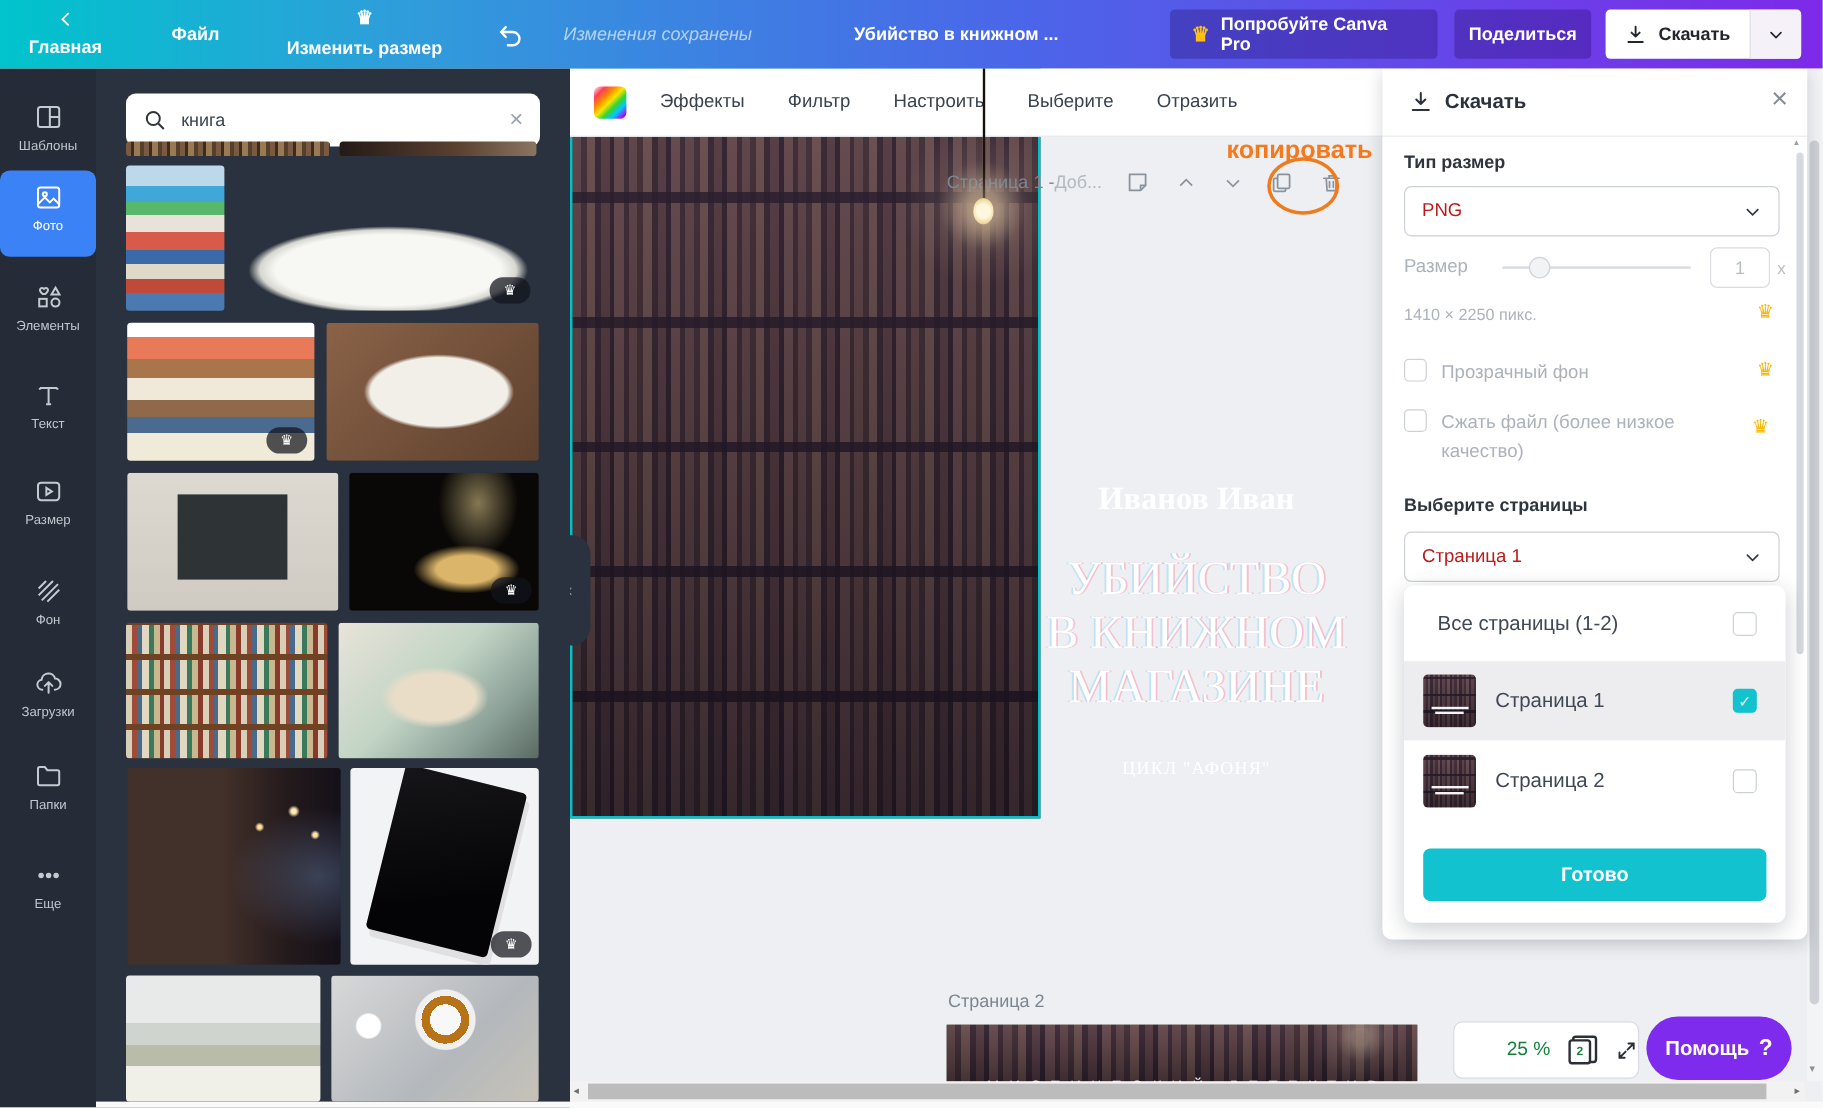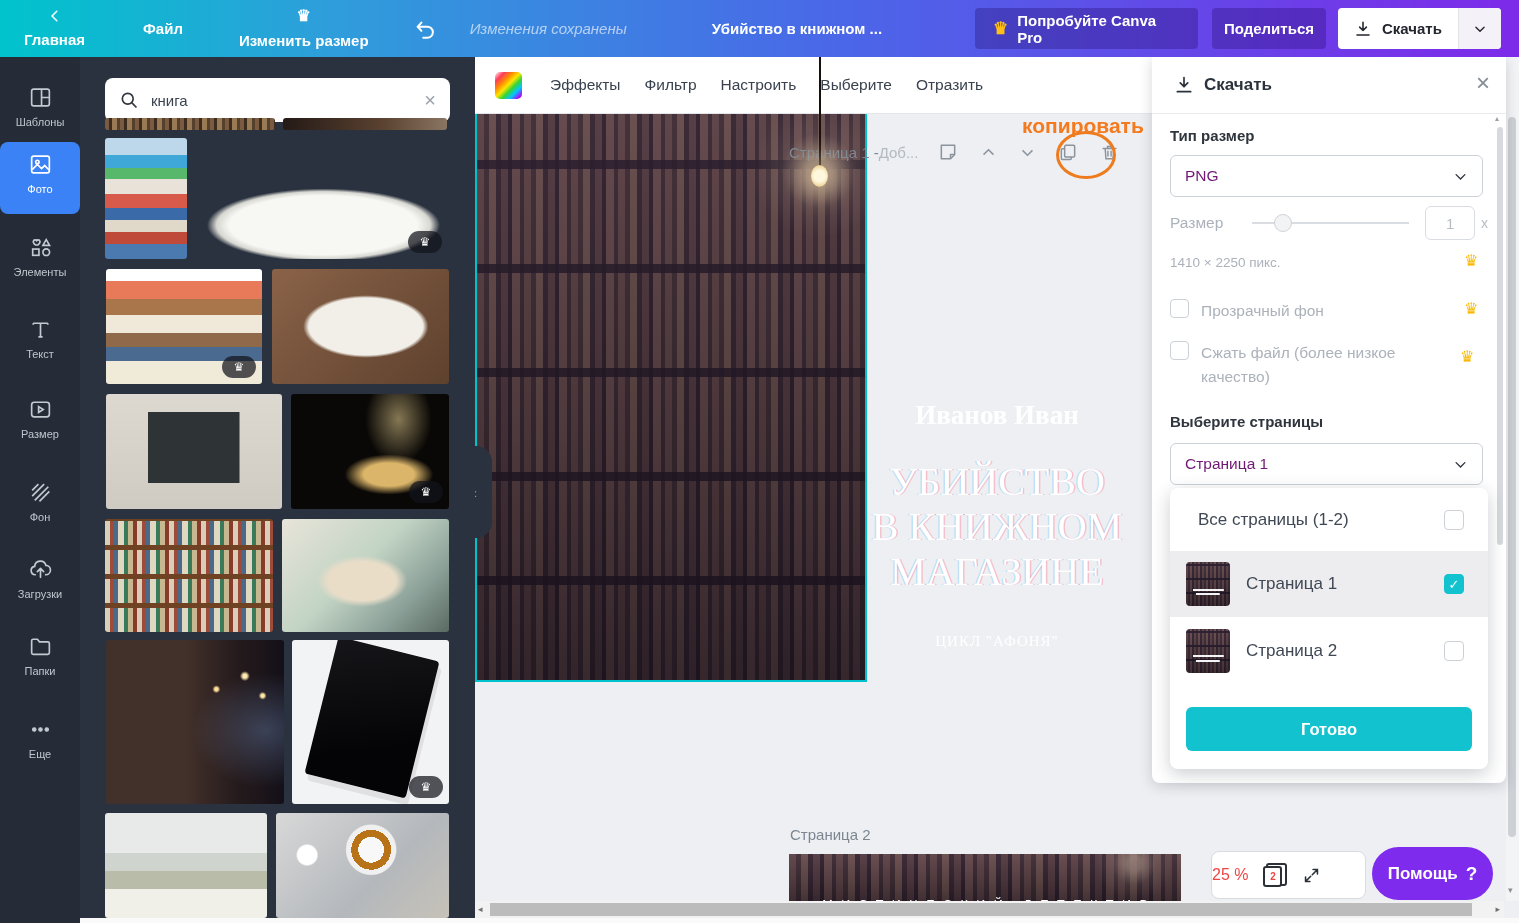--- a/index.html
+++ b/index.html
@@ -61,21 +61,21 @@
   .collapse-tab{left:457px;top:446px;width:35px;height:92px;background:#2a323f;z-index:9;
      border-radius:0 16px 16px 0;display:flex;align-items:center;justify-content:center;
      color:#98a0aa;font-size:15px;cursor:pointer;}
 
   
   .canvas-area{left:475px;top:57px;width:1044px;height:866px;background:#edeff2;z-index:1;}
   .ctx-toolbar{position:absolute;left:0;top:0;width:1044px;height:56px;background:#fff;
      border-bottom:1px solid #e3e6ea;display:flex;align-items:center;}
   .swatch{width:27px;height:27px;border-radius:5px;margin-left:20px;cursor:pointer;
      background:linear-gradient(135deg,#fff 0%,#ff3b5b 18%,#ff8c00 34%,#ffe500 48%,#35d435 62%,#00c8ff 76%,#b400ff 92%);}
-  .ctx-items{display:flex;gap:24px;margin-left:28px;font-size:15.5px;color:#39424e;font-weight:500;}
+  .ctx-items{display:flex;gap:36px;margin-left:28px;font-size:15.5px;color:#39424e;font-weight:500;}
   .ctx-items span{cursor:pointer;}
 
   .page-header{position:absolute;left:314px;top:85px;display:flex;align-items:center;font-size:15px;}
   .pg-label{color:#7c8692;}
   .pg-label-light{color:#b3bac1;}
   .pg-icons{display:flex;align-items:center;gap:22px;margin-left:20px;color:#8b939d;}
   .pg-icons svg{stroke:#8b939d;cursor:pointer;}
 
   .annotation-text{left:1022px;top:114px;z-index:60;color:#f5791d;font-size:21px;font-weight:700;white-space:nowrap;}
   .annotation-ellipse{left:1056px;top:131px;width:54px;height:42px;border:3px solid #ee7c1f;border-radius:50%;z-index:60;}
@@ -95,21 +95,21 @@
      text-shadow:1.5px 0 rgba(255,110,140,.35),-1.5px 0 rgba(110,200,255,.35);}
   .cv-series{top:576px;font-size:15px;letter-spacing:1px;}
   .lamp-cord{position:absolute;left:344px;top:0;width:2px;height:112px;background:#17100c;}
   .lamp-bulb{position:absolute;left:336px;top:108px;width:17px;height:22px;border-radius:50%;
      background:radial-gradient(circle,#fff7dd 0 40%,#f0d9a0 70%,#c9a86a);box-shadow:0 0 22px 10px rgba(255,226,170,.45);}
 
   .page2-label{left:315px;top:769px;font-size:15px;color:#7c8691;}
   .design-page2{left:314px;top:797px;width:392px;height:57px;overflow:hidden;}
 
   .zoom-pill{left:736px;top:794px;width:153px;height:46px;background:#fff;border:1px solid #d8dbe0;border-radius:8px;
-     display:flex;align-items:center;justify-content:flex-start;gap:15px;color:#ef4444;font-size:16px;}
+     display:flex;align-items:center;justify-content:flex-end;gap:15px;color:#15803d;font-size:16px;}
   .pages-ico{position:relative;width:24px;height:24px;cursor:pointer;}
   .pages-ico .pg-back{position:absolute;right:0;top:0;width:17px;height:19px;border:2px solid #2a3036;border-radius:3px;}
   .pages-ico .pg-front{position:absolute;left:0;bottom:0;width:15px;height:17px;border:2px solid #2a3036;border-radius:3px;
      background:#fff;display:flex;align-items:center;justify-content:center;font-size:10px;font-weight:700;}
   .help-pill{left:897px;top:790px;width:121px;height:53px;border-radius:27px;background:#7e2bee;color:#fff;
      display:flex;align-items:center;justify-content:center;gap:8px;font-size:17px;font-weight:700;cursor:pointer;}
   .help-q{font-size:19px;}
 
   
   .hscroll{left:475px;top:901px;width:1029px;height:17px;background:#f2f2f2;z-index:30;}
@@ -124,21 +124,21 @@
   
   .dl-panel{left:1152px;top:57px;width:354px;height:726px;background:#fff;z-index:40;
      border-radius:0 0 8px 8px;box-shadow:0 3px 14px rgba(30,35,50,.18);}
   .dl-head{position:absolute;left:0;top:0;width:100%;height:57px;display:flex;align-items:center;
      border-bottom:1px solid #e9ebee;box-sizing:border-box;}
   .dl-head .ttl{margin-left:52px;font-size:17px;font-weight:600;color:#2b323b;}
   .dl-head .dlicon{position:absolute;left:22px;top:18px;}
   .dl-close{position:absolute;right:16px;top:14px;font-size:24px;color:#848c95;cursor:pointer;line-height:1;}
   .fld-label{position:absolute;left:18px;font-size:15px;font-weight:700;color:#2e353d;}
   .selectbox{position:absolute;left:18px;width:313px;height:42px;border:1px solid #ccd1d7;border-radius:6px;
-     box-sizing:border-box;display:flex;align-items:center;padding:0 14px;font-size:15.5px;color:#701a75;cursor:pointer;}
+     box-sizing:border-box;display:flex;align-items:center;padding:0 14px;font-size:15.5px;color:#b91c1c;cursor:pointer;}
   .selectbox .chev{margin-left:auto;}
   .size-row{position:absolute;left:18px;top:149px;width:318px;height:34px;display:flex;align-items:center;}
   .size-row .lbl{font-size:15.5px;color:#abb2ba;width:72px;}
   .slider{position:relative;width:158px;height:2px;background:#d9dce0;margin-left:10px;}
   .slider .knob{position:absolute;left:22px;top:-8px;width:18px;height:18px;border-radius:50%;
      background:#f2f3f4;border:1px solid #cfd3d8;box-sizing:border-box;cursor:pointer;}
   .size-val{margin-left:16px;width:50px;height:34px;border:1px solid #d9dce1;border-radius:6px;box-sizing:border-box;
      display:flex;align-items:center;justify-content:center;font-size:15px;color:#b7bdc4;}
   .size-x{margin-left:6px;font-size:14px;color:#b7bdc4;}
   .dims{position:absolute;left:18px;top:198px;font-size:13.5px;color:#abb2ba;}

